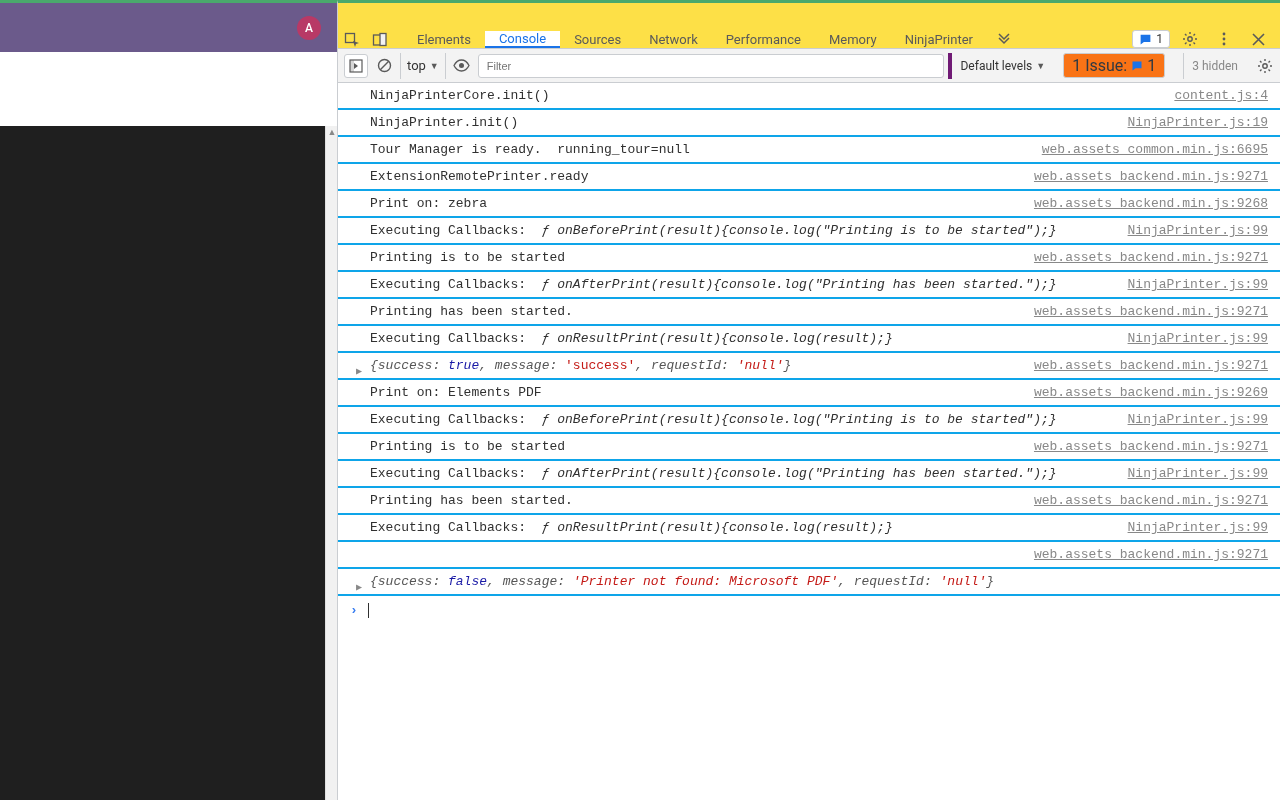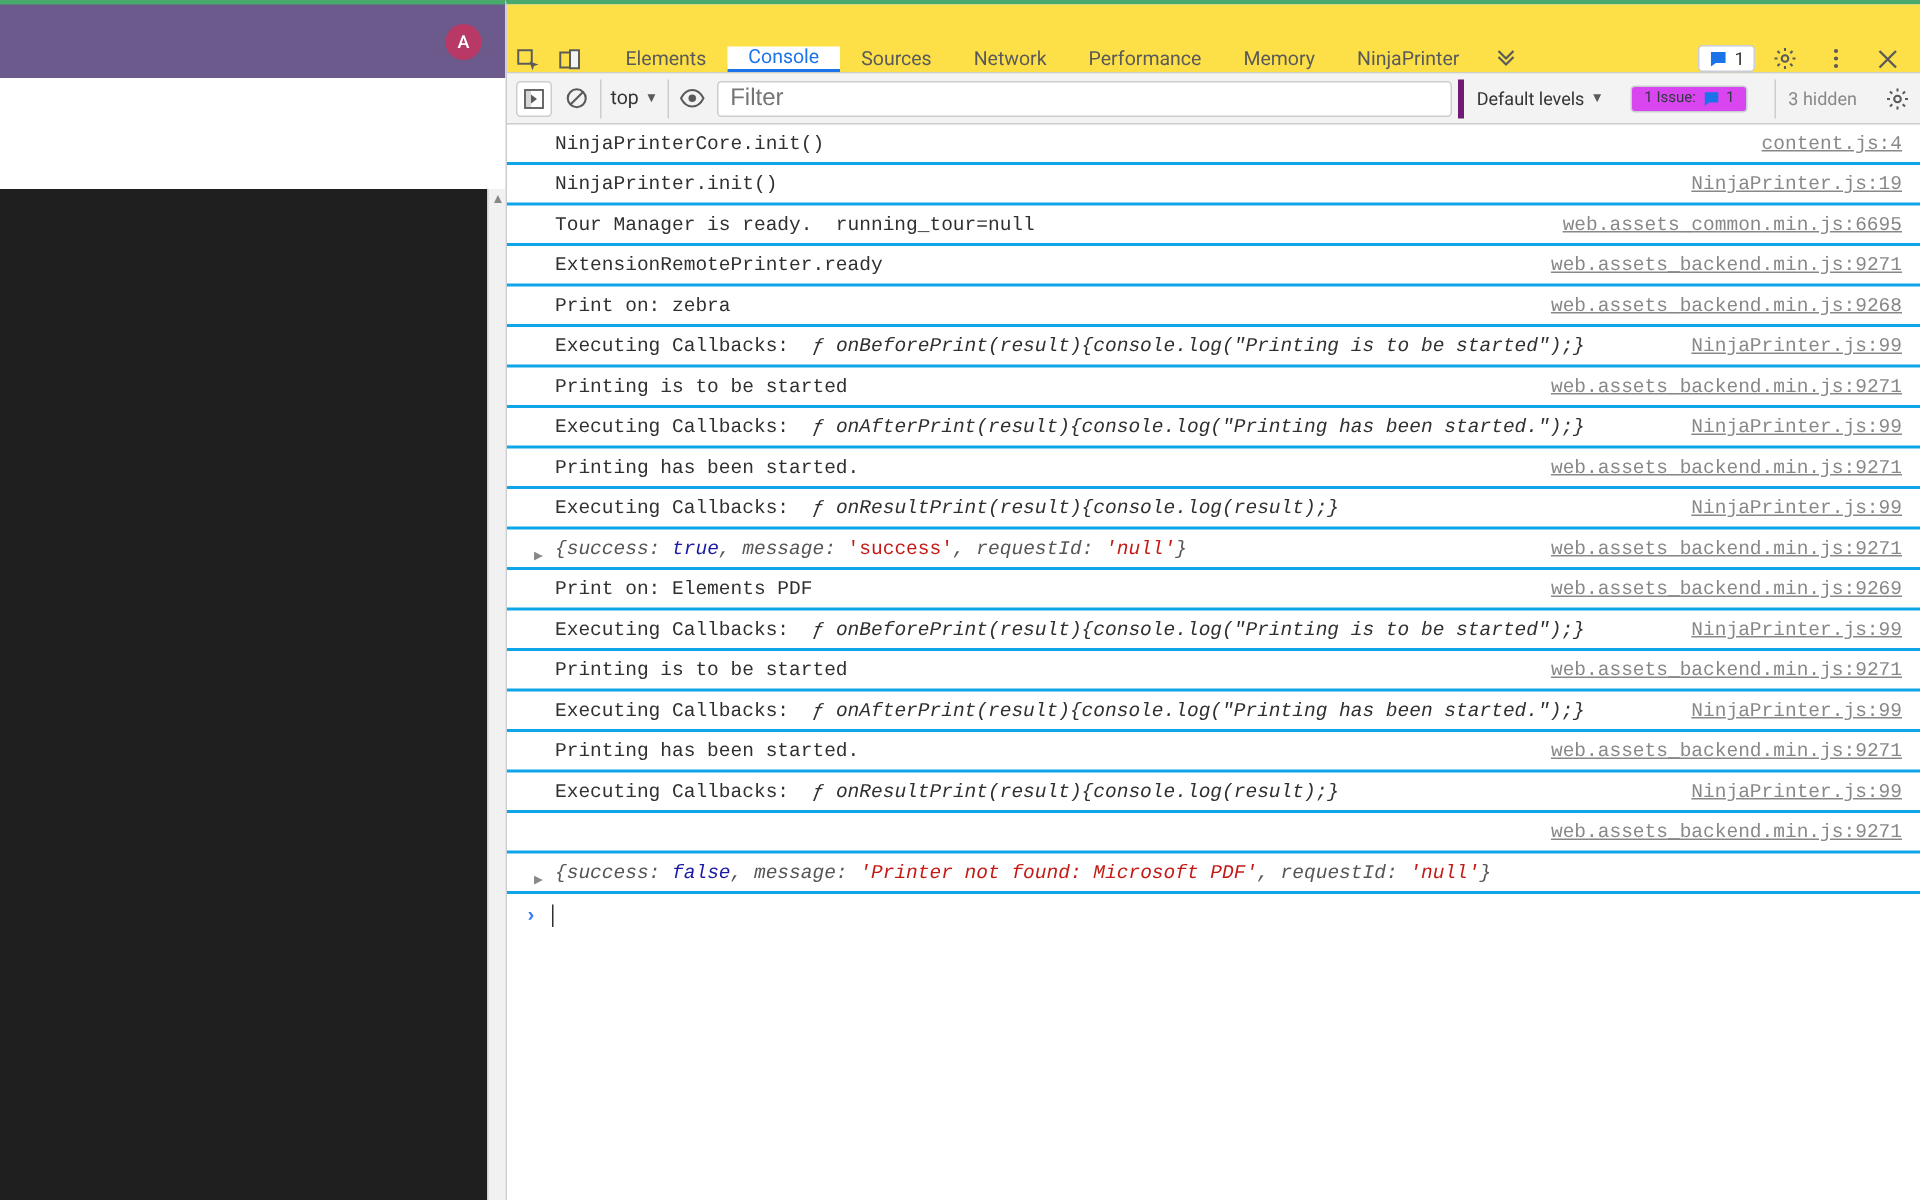--- a/index.html
+++ b/index.html
@@ -62,24 +62,24 @@
   .toolbar {
     height: 34px; display: flex; align-items: center; border-bottom: 1px solid #cacdd1;
     background: #f3f3f3; gap: 4px; padding: 0 6px;
   }
   .icon-box { width: 24px; height: 24px; display:flex; align-items:center; justify-content:center;
     border: 1px solid #cacdd1; border-radius: 3px; background: #fff; color:#5a5a5a; }
   .icon-plain { width: 24px; height: 24px; display:flex; align-items:center; justify-content:center; color:#5a5a5a; }
   .ctx { display:flex; align-items:center; gap:4px; padding: 0 6px; border-left:1px solid #cacdd1; border-right:1px solid #cacdd1; height: 26px; color:#333; font-size:13px;}
   .filter-input {
     flex: 1; height: 24px; border: 1px solid #cacdd1; border-radius: 3px;
-    padding: 0 8px; font-size: 16px; background: #fff;
+    padding: 0 8px; font-size: 11px; background: #fff;
   }
   .levels { display:flex; align-items:center; gap:4px; padding: 0 8px; border-left:4px solid #701a75; height: 26px; font-size:12px; color:#333;}
-  .issues-chip { display:flex; align-items:center; gap:4px; border:1px solid #cacdd1; border-radius:3px; padding: 2px 8px; font-size:10px; background:#d946ef; margin-left: 6px;}
+  .issues-chip { display:flex; align-items:center; gap:4px; border:1px solid #cacdd1; border-radius:3px; padding: 2px 8px; font-size:16px; background:#f97316; margin-left: 6px;}
   .issues-chip .bubble { color:#1a73e8; }
   .hidden-link { color:#888; font-size:12px; padding: 0 8px; border-left: 1px solid #cacdd1; margin-left: 14px; height: 26px; display:flex; align-items:center;}
   .gear-right { padding-left: 6px;}
 
   .console-body {
     font-family: Consolas, "Menlo", "Courier New", monospace;
     font-size: 13px; line-height: 25px;
   }
   .row {
     display:flex; justify-content: space-between; align-items:flex-start;

